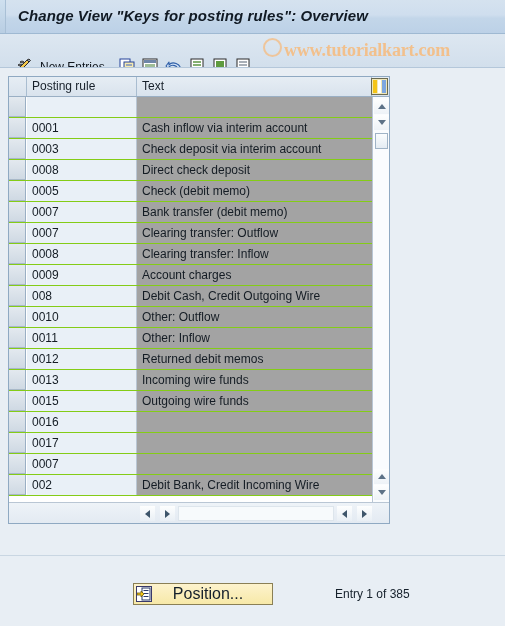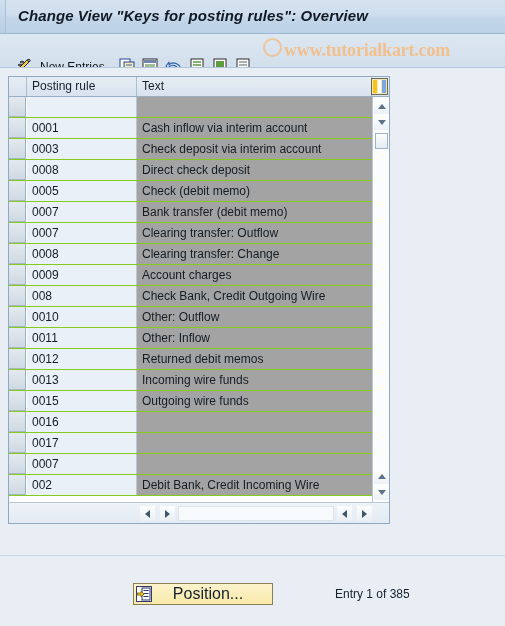--- a/index.html
+++ b/index.html
@@ -450,31 +450,31 @@
         <div class="cell-text">Bank transfer (debit memo)</div>
       </div>
       <div class="row">
         <div class="cell-sel"></div>
         <div class="cell-key">0007</div>
         <div class="cell-text">Clearing transfer: Outflow</div>
       </div>
       <div class="row">
         <div class="cell-sel"></div>
         <div class="cell-key">0008</div>
-        <div class="cell-text">Clearing transfer: Change</div>
+        <div class="cell-text">Clearing transfer: Inflow</div>
       </div>
       <div class="row">
         <div class="cell-sel"></div>
         <div class="cell-key">0009</div>
         <div class="cell-text">Account charges</div>
       </div>
       <div class="row">
         <div class="cell-sel"></div>
         <div class="cell-key">008</div>
-        <div class="cell-text">Check Bank, Credit Outgoing Wire</div>
+        <div class="cell-text">Debit Cash, Credit Outgoing Wire</div>
       </div>
       <div class="row">
         <div class="cell-sel"></div>
         <div class="cell-key">0010</div>
         <div class="cell-text">Other: Outflow</div>
       </div>
       <div class="row">
         <div class="cell-sel"></div>
         <div class="cell-key">0011</div>
         <div class="cell-text">Other: Inflow</div>

